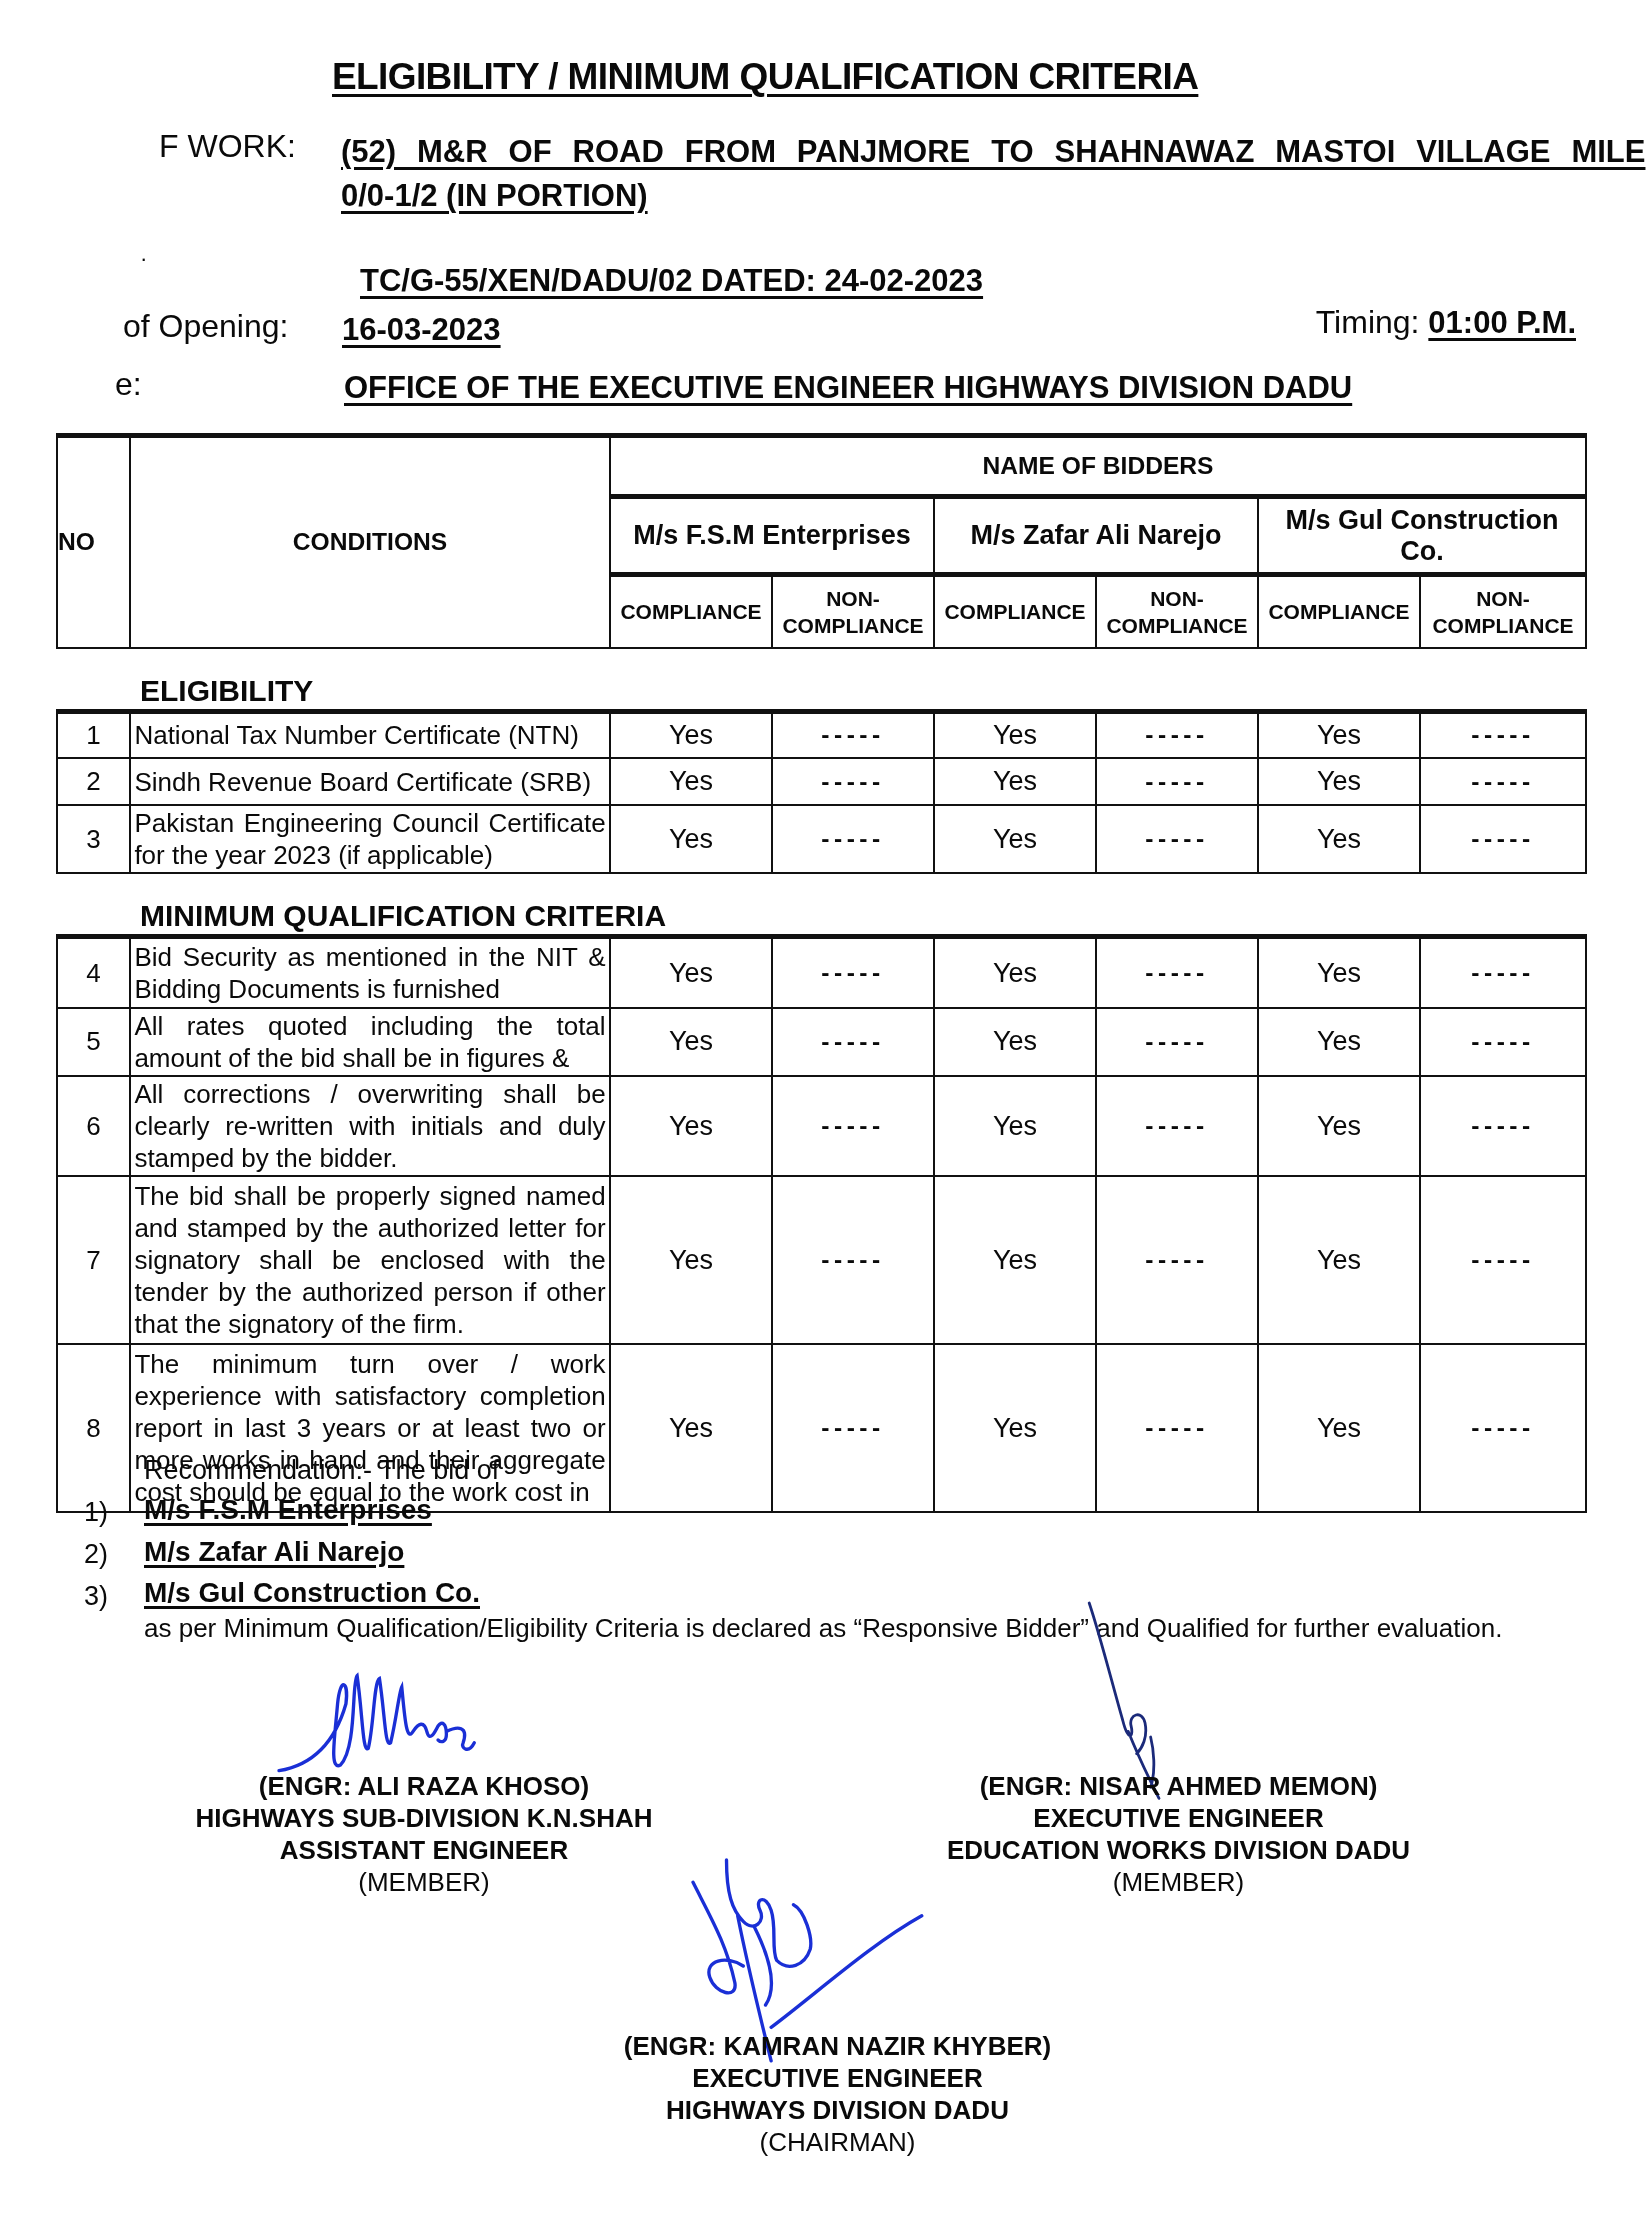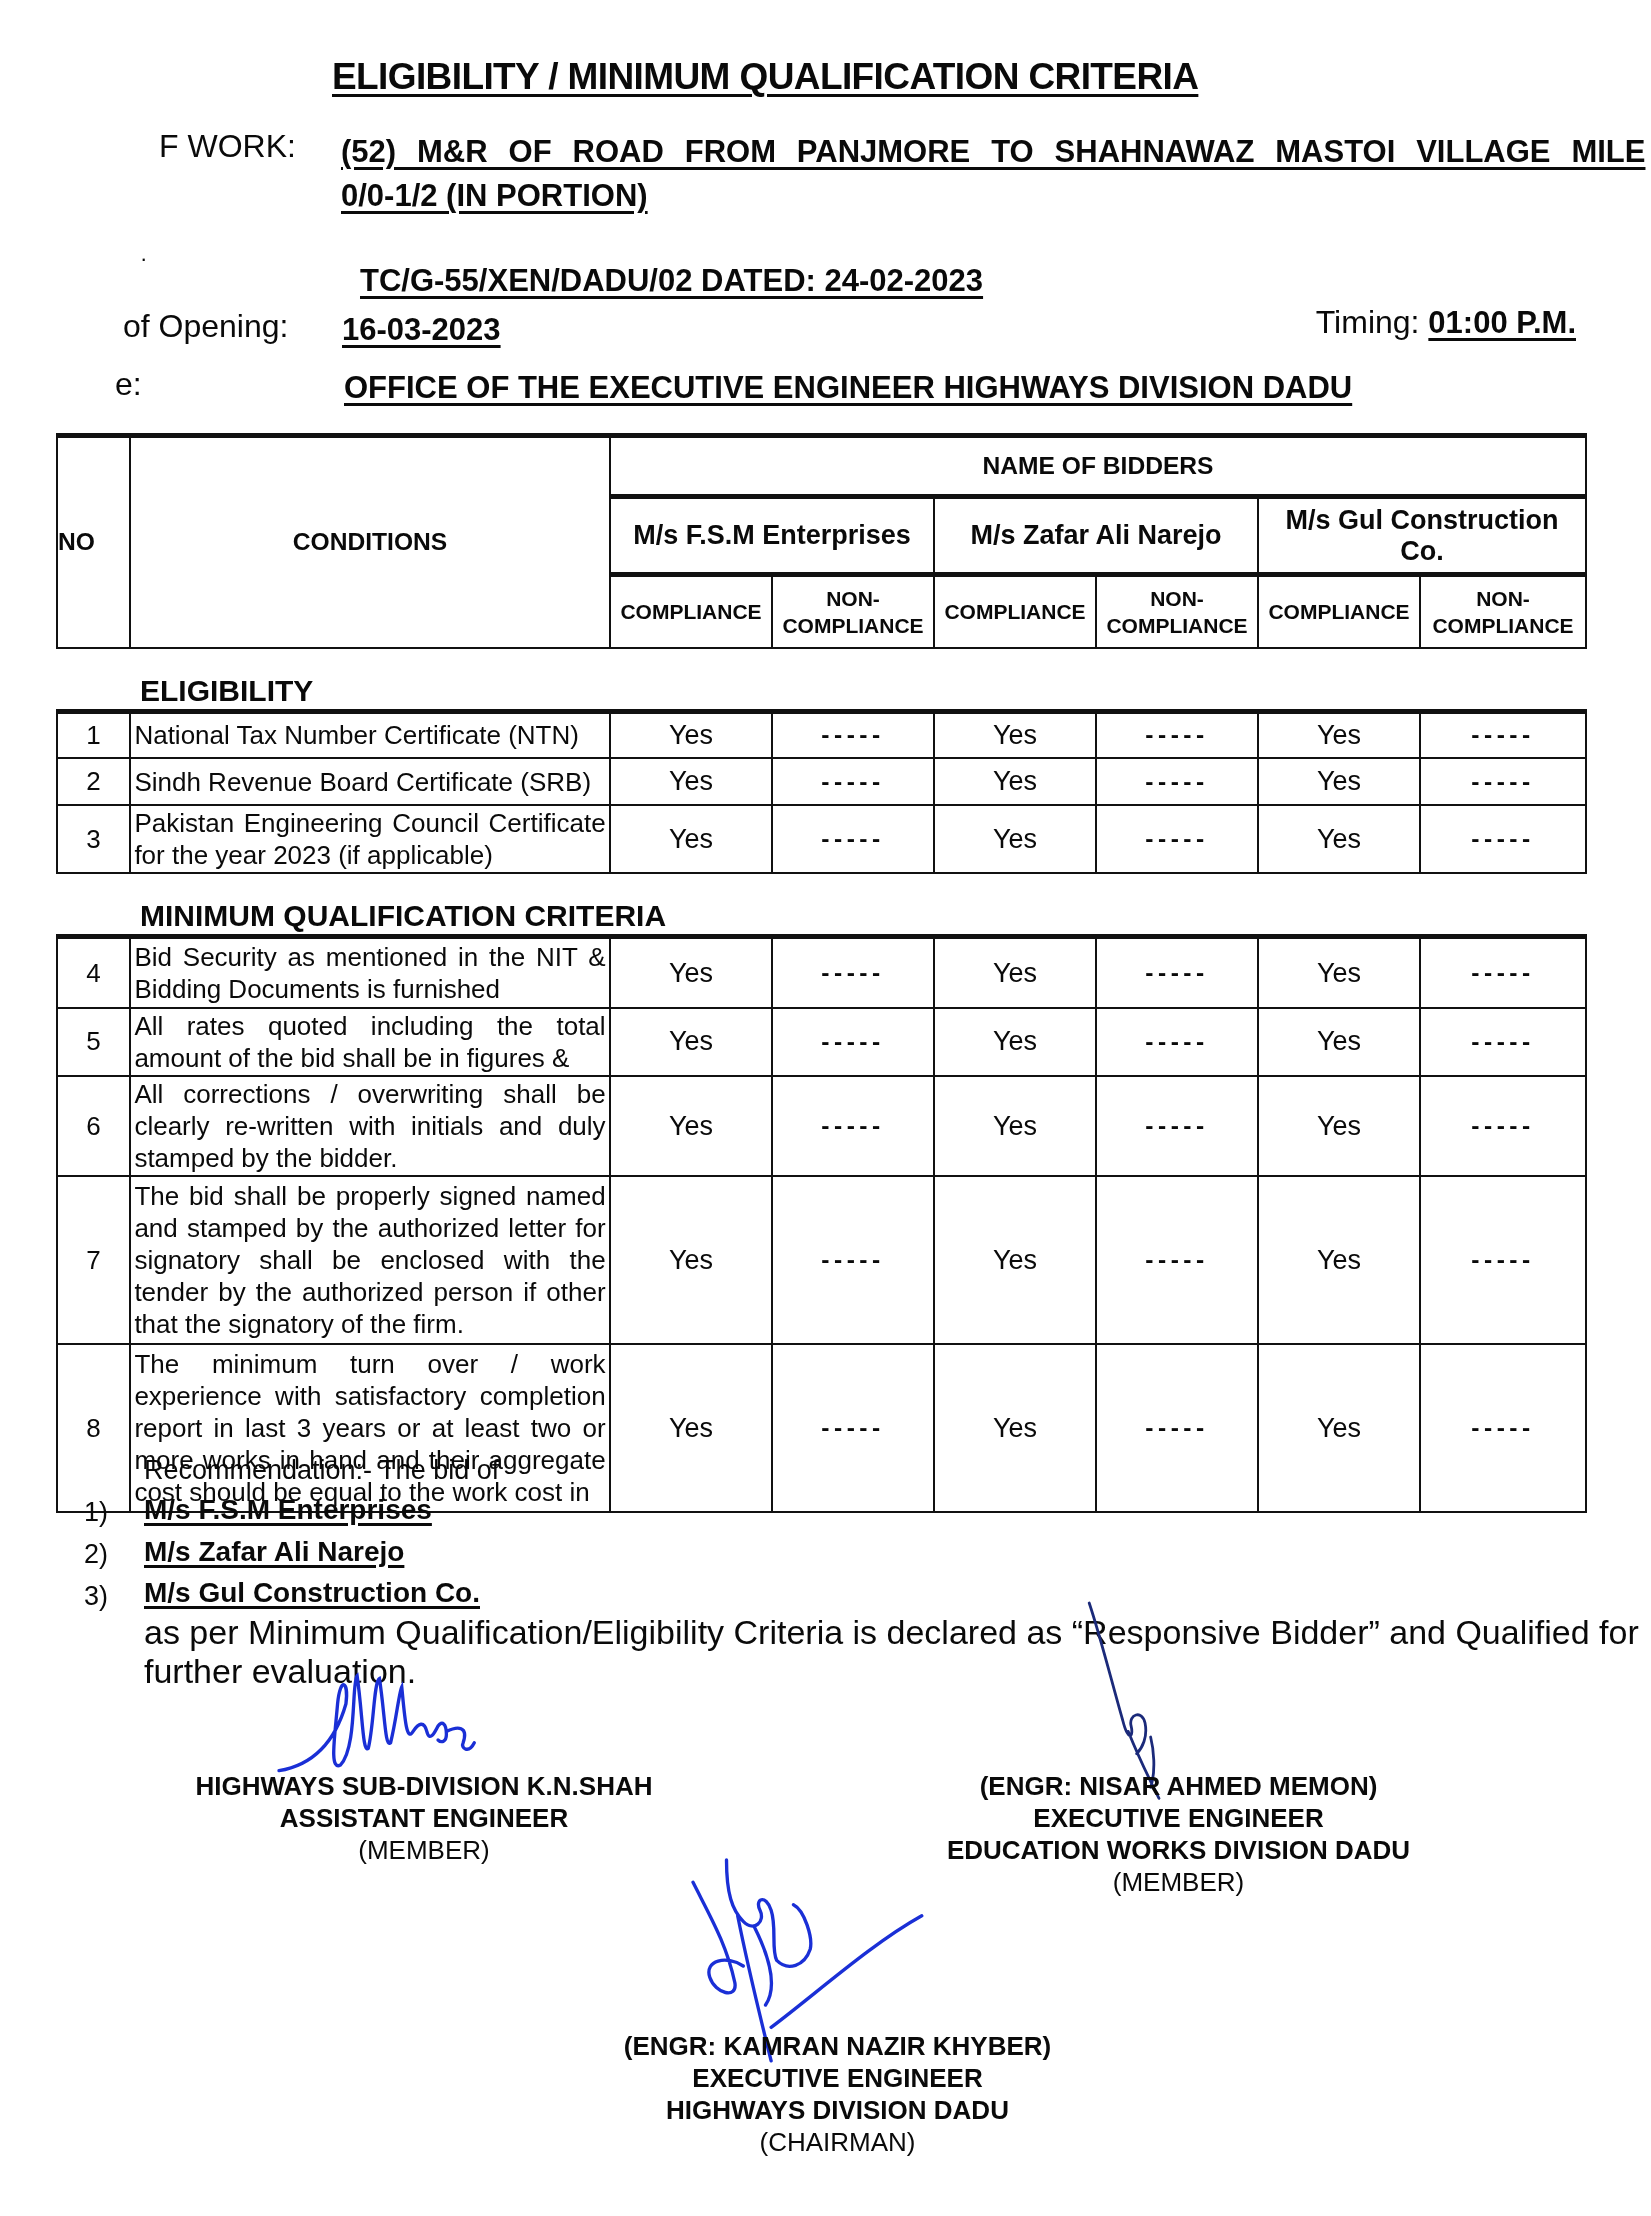--- a/index.html
+++ b/index.html
@@ -33,21 +33,21 @@
   #crit td.cond { font-size: 26px; line-height: 32px; text-align: justify; text-align-last: left; padding: 1.1px 3.4px; }
   #crit td.yes { text-align: center; font-size: 27px; }
   #crit td.dash { text-align: center; font-size: 24.6px; letter-spacing: 4.5px; font-weight: bold; }
   #crit tr.section td { border: none; font-weight: bold; font-size: 30px; padding-top: 25px; padding-bottom: 1.1px; }
   #crit tr.section td.sec-label { padding-left: 10px; }
   #crit .no-hdr { text-align: left; padding-left: 0; }
 
   #recommend { left: 144px; top: 1455px; font-size: 27px; }
   .rec-num { left: 84px; font-size: 27px; }
   .rec-name { left: 144px; font-size: 28px; font-weight: bold; text-decoration: underline; text-decoration-thickness: 2.8px; text-underline-offset: 3.9px; }
-  #rec-tail { left: 144px; top: 1613px; font-size: 34px; }
+  #rec-tail { left: 144px; top: 1613px; font-size: 26px; }
 
   .sig-block { position: absolute; text-align: center; font-size: 26px; line-height: 32px; }
   .sig-block .b { font-weight: bold; }
   #sig-ali { left: 184px; top: 1770px; width: 480px; }
   #sig-nisar { left: 927px; top: 1770px; width: 503px; }
   #sig-kamran { left: 586px; top: 2030px; width: 503px; }
   svg.sig { position: absolute; overflow: visible; }
 </style>
 </head>
 <body>
@@ -208,20 +208,21 @@
   <path d="M0 180 C60 170 100 130 120 60 C125 20 110 10 105 60 C100 120 90 180 110 170 C140 140 130 20 140 10 C150 80 150 150 160 140 C170 100 170 20 180 15 C190 80 190 140 200 130 C210 90 215 40 220 30 C225 80 228 130 240 110 C250 95 260 90 265 110 C270 130 280 110 285 100 C292 90 300 95 300 115 C300 130 290 130 285 125 M300 110 C320 100 340 100 330 130 C325 140 340 150 350 130" fill="none" stroke="#1a2fd6" stroke-width="6" stroke-linecap="round"></path>
 </svg>
 <svg class="sig" style="left:1089px;top:1603px" width="140" height="201" viewBox="0 0 250 360">
   <path d="M0 0 C20 60 40 140 60 210 C70 250 80 240 75 220 C70 200 95 190 100 215 C105 240 95 260 85 270 M70 230 C90 280 110 320 125 350 M110 240 C115 260 120 300 110 330" fill="none" stroke="#1b2a7a" stroke-width="5" stroke-linecap="round"></path>
 </svg>
 <svg class="sig" style="left:693px;top:1860px" width="279" height="212" viewBox="0 0 500 380">
   <path d="M0 40 C30 100 60 150 75 220 C80 250 40 240 30 210 C20 180 60 170 90 190 M60 0 C60 60 70 90 90 110 C110 130 130 110 120 90 C110 70 130 60 140 90 C150 120 140 160 150 180 C170 200 200 190 210 160 C215 140 200 90 180 80 M80 100 C100 200 120 280 140 360 M110 120 C140 180 150 230 130 260 M140 300 C220 240 320 150 410 100" fill="none" stroke="#1a2fd6" stroke-width="6" stroke-linecap="round"></path>
 </svg>
 
 <div id="sig-ali" class="sig-block">
+  <div class="b">(ENGR: ALI RAZA KHOSO)</div>
   <div class="b">HIGHWAYS SUB-DIVISION K.N.SHAH</div>
   <div class="b">ASSISTANT ENGINEER</div>
   <div>(MEMBER)</div>
 </div>
 <div id="sig-nisar" class="sig-block">
   <div class="b">(ENGR: NISAR AHMED MEMON)</div>
   <div class="b">EXECUTIVE ENGINEER</div>
   <div class="b">EDUCATION WORKS DIVISION DADU</div>
   <div>(MEMBER)</div>
 </div>

